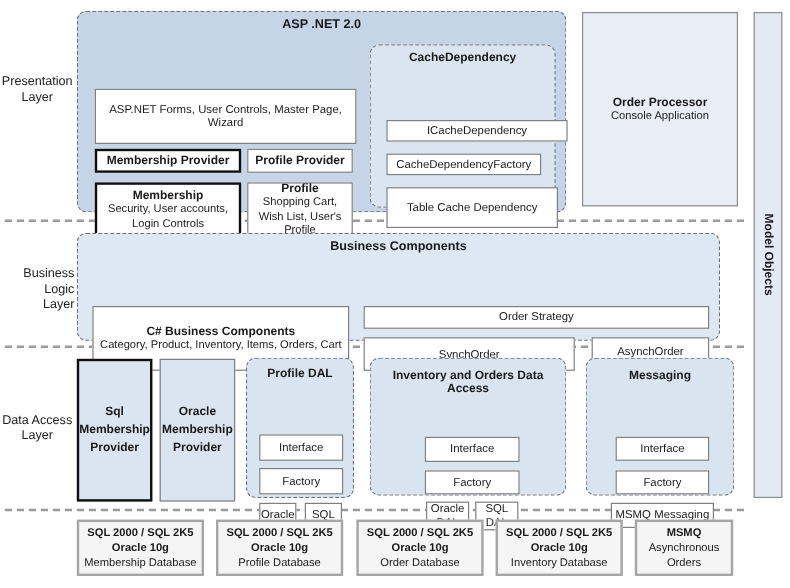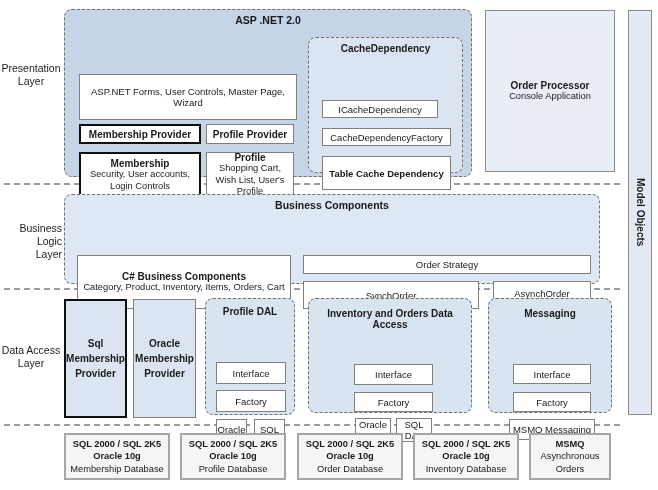--- a/index.html
+++ b/index.html
@@ -61,27 +61,27 @@
       <span class="smtitle">Membership</span>
       <span class="subtxt">Security, User accounts, Login Controls</span>
     </div>
     <div class="abs wbox cflex" style="left:141px;top:106px;width:88px;height:46px;padding:0 3px;">
       <span class="smtitle">Profile</span>
       <span class="subtxt">Shopping Cart, Wish List, User's Profile</span>
     </div>
 
     <div class="abs lcontainer sub-fill" style="left:243px;top:27px;width:155px;height:136px;">
       <div class="abs title" style="left:0;top:5px;width:100%;font-size:10px;">CacheDependency</div>
-      <div class="abs wbox cflex" style="left:13px;top:26px;width:116px;height:18px;">
+      <div class="abs wbox cflex" style="left:13px;top:26px;width:151px;height:18px;">
         <span>ICacheDependency</span>
       </div>
       <div class="abs wbox cflex" style="left:13px;top:54px;width:129px;height:18px;">
         <span>CacheDependencyFactory</span>
       </div>
-      <div class="abs wbox cflex" style="left:13px;top:82px;width:129px;height:34px;font-weight:bold;">
+      <div class="abs wbox cflex" style="left:13px;top:82px;width:143px;height:34px;">
         <span>Table Cache Dependency</span>
       </div>
     </div>
   </div>
 
   <div class="abs plain-solid cflex" style="left:485px;top:10px;width:130px;height:162px;padding:0 6px;">
     <span class="smtitle">Order Processor</span>
     <span class="subtxt">Console Application</span>
   </div>
 

